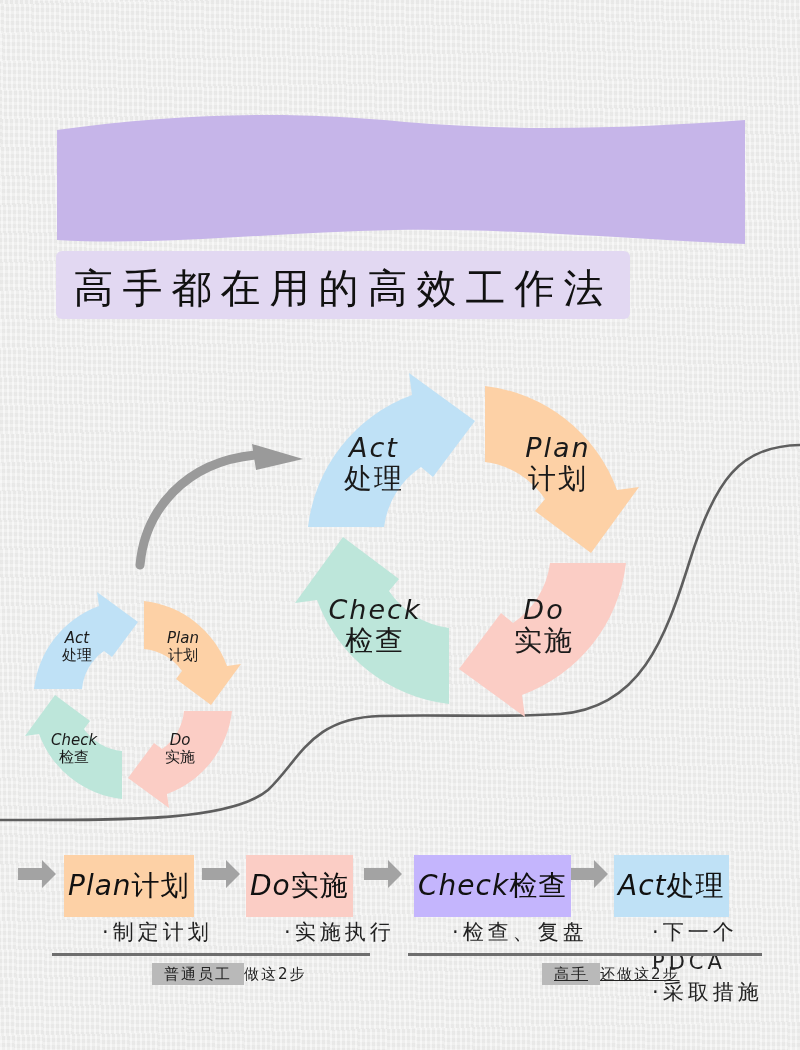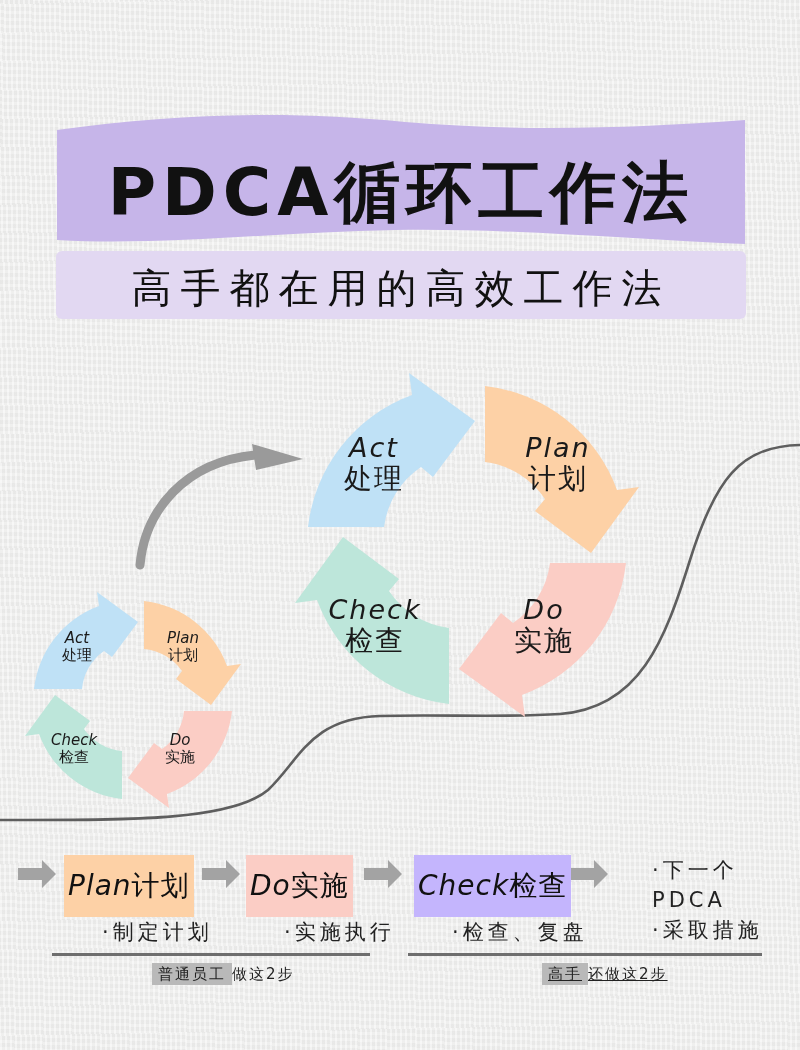--- a/index.html
+++ b/index.html
@@ -19,21 +19,21 @@
   .title-band {
     position:absolute; left:55px; top:112px; width:692px; height:135px;
   }
   .title-band svg { position:absolute; inset:0; }
   .title-text {
     position:absolute; left:0; right:0; top:36px; text-align:center;
     font-size:66px; font-weight:bold; letter-spacing:6px; color:#111;
     font-family:"DejaVu Sans", sans-serif;
   }
   .sub-band {
-    position:absolute; left:56px; top:251px; width:690px; height:68px;
+    position:absolute; left:56px; top:251px; width:574px; height:68px;
     background:#e2d8f2; border-radius:6px;
   }
   .sub-text {
     position:absolute; left:0; right:0; top:10px; text-align:center;
     font-size:40px; letter-spacing:9px; color:#111;
   }
   svg.layer { position:absolute; left:0; top:0; }
   .cyc-label {
     position:absolute; text-align:center; color:#1a1a1a; line-height:1.15;
   }
@@ -44,33 +44,32 @@
   .step { position:absolute; }
   .step-head {
     display:inline-block; padding:12px 4px; font-size:28px; line-height:38px;
     color:#111; letter-spacing:1px;
   }
   .step-head .en { font-style:italic; }
   .step-item { font-size:21px; color:#222; letter-spacing:4px; line-height:30px; padding-left:6px;margin-left:32px; }
   .caption {
     position:absolute; top:965px; font-size:15px; color:#222; letter-spacing:2px;
   }
-  .caption .hl { background:#b9b9b9; padding:2px 6px; }
+  .caption .hl { background:#b9b9b9; padding:2px 12px; }
   .rule { position:absolute; height:3px; background:#6e6e6e; top:953px; }
 </style>
 </head>
 <body>
 
 <div class="paper"></div>
 
 <div class="title-band">
   <svg width="692" height="135" viewBox="0 0 692 135">
     <path d="M2,18 C120,2 230,-2 350,10 C470,20 580,16 690,8 L690,132 C580,128 460,116 340,118 C220,120 110,134 2,128 Z" fill="#c6b5e9"></path>
   </svg>
-  <div class="title-text">PDCA循环工作法</div>
 </div>
 
 <div class="sub-band">
   <div class="sub-text">高手都在用的高效工作法</div>
 </div>
 
 <svg class="layer" width="800" height="1050" viewBox="0 0 800 1050">
 
   <path d="M0,820 C120,820 230,822 268,790 C300,760 310,718 380,716 C440,714 500,718 560,714 C640,708 665,640 690,560 C715,480 740,446 800,445" fill="none" stroke="#5e5e5e" stroke-width="2.6"></path>
 
@@ -145,20 +144,21 @@
 </div>
 <div class="step" style="left:246px;top:855px;">
   <div class="step-head" style="background:#fbcdc5;"><span class="en">Do</span><span>实施</span></div>
   <div class="step-item">·实施执行</div>
 </div>
 <div class="step" style="left:414px;top:855px;">
   <div class="step-head" style="background:#c4b5fd;"><span class="en">Check</span><span>检查</span></div>
   <div class="step-item">·检查、复盘</div>
 </div>
 <div class="step" style="left:614px;top:855px;">
+  <div class="step-head" style="background:#bfe1f6;"><span class="en">Act</span><span>处理</span></div>
   <div class="step-item">·下一个PDCA</div>
   <div class="step-item">·采取措施</div>
 </div>
 
 <div class="rule" style="left:52px;width:318px;"></div>
 <div class="rule" style="left:408px;width:354px;"></div>
 
 <div class="caption" style="left:152px;">
   <span class="hl">普通员工</span><span>做这2步</span>
 </div>

